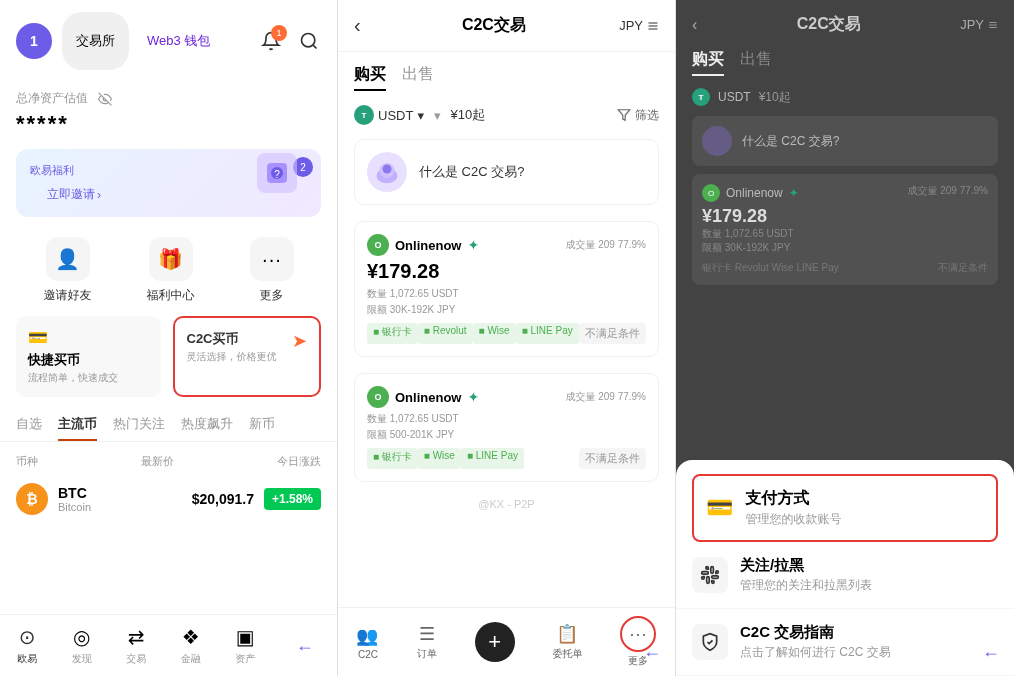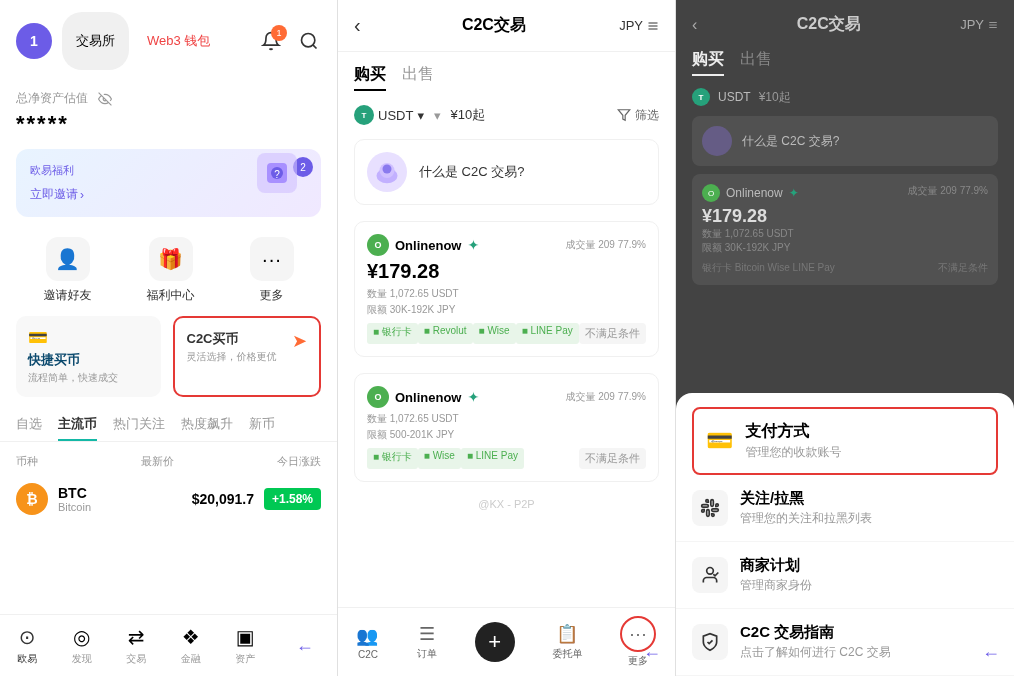--- a/index.html
+++ b/index.html
@@ -61,21 +61,21 @@
       border-radius: 20px;
       font-size: 13px;
       cursor: pointer;
     }
     .header-tab.active {
       background: #f0f0f0;
       color: #000;
       font-weight: 500;
     }
     .header-tab.inactive {
-      color: #ef4444;
+      color: #6d28d9;
     }
     .header-icons {
       display: flex;
       gap: 14px;
       align-items: center;
     }
     .icon-btn {
       width: 24px;
       height: 24px;
       display: flex;
@@ -149,20 +149,21 @@
       color: #333;
       line-height: 1.4;
     }
     .promo-link {
       font-size: 12px;
       color: #6c5ce7;
       margin-top: 8px;
       display: flex;
       align-items: center;
       gap: 2px;
+      margin-left: 17px;
     }
     .promo-icon {
       position: absolute;
       right: 14px;
       bottom: 14px;
       width: 60px;
       height: 60px;
     }
 
     .quick-actions {
@@ -199,21 +200,21 @@
     }
     .trading-card {
       flex: 1;
       background: #f8f8f8;
       border-radius: 10px;
       padding: 12px;
     }
     .trading-card-title {
       font-size: 13px;
       font-weight: bold;
-      color: #0c4a6e;
+      color: #000000;
       margin-bottom: 2px;
     }
     .trading-card-sub {
       font-size: 10px;
       color: #999;
     }
     .c2c-card {
       border: 2px solid #e53935;
       background: #fff;
     }
@@ -240,21 +241,21 @@
     .coin-tab {
       font-size: 13px;
       padding: 6px 0;
       color: #999;
       cursor: pointer;
       border-bottom: 2px solid transparent;
     }
     .coin-tab.active {
       color: #333;
       font-weight: bold;
-      border-bottom: 2px solid #14b8a6;
+      border-bottom: 2px solid #c2410c;
     }
 
     .coin-table-header {
       display: flex;
       padding: 4px 16px;
       justify-content: space-between;
     }
     .coin-table-header span {
       font-size: 11px;
       color: #999;
@@ -918,21 +919,21 @@
           <div style="width:18px;height:18px;border-radius:50%;background:#4caf50;color:white;font-size:8px;display:flex;align-items:center;justify-content:center;">O</div>
           <span style="font-size:12px;color:#bbb;">Onlinenow</span>
           <span style="color:#26a17b;font-size:12px;">✦</span>
         </div>
         <span style="font-size:10px;color:#888;">成交量 209  77.9%</span>
       </div>
       <div style="font-size:18px;font-weight:bold;color:#ddd;">¥179.28</div>
       <div style="font-size:10px;color:#888;">数量  1,072.65 USDT</div>
       <div style="font-size:10px;color:#888;">限额  30K-192K JPY</div>
       <div style="display:flex;gap:6px;margin-top:6px;flex-wrap:wrap;">
-        <span style="font-size:10px;color:#777;">银行卡  Bitcoin  Wise  LINE Pay</span>
+        <span style="font-size:10px;color:#777;">银行卡  Revolut  Wise  LINE Pay</span>
         <span style="font-size:10px;color:#777;margin-left:auto;">不满足条件</span>
       </div>
     </div>
   </div>
 
   <div style="position:absolute;bottom:0;left:0;right:0;background:#fff;z-index:3;border-radius:16px 16px 0 0;">
 
     <div class="payment-header">
       <div style="font-size:22px;">💳</div>
       <div>
@@ -953,33 +954,20 @@
           <path d="M10 9.5C10 8.67 9.33 8 8.5 8h-5C2.67 8 2 8.67 2 9.5S2.67 11 3.5 11h5c.83 0 1.5-.67 1.5-1.5z"></path>
           <path d="M8.5 5H10V3.5C10 2.67 9.33 2 8.5 2S7 2.67 7 3.5 7.67 5 8.5 5z"></path>
         </svg>
       </div>
       <div>
         <div class="menu-item-title">关注/拉黑</div>
         <div class="menu-item-sub">管理您的关注和拉黑列表</div>
       </div>
     </div>
 
-    <div class="menu-item">
-      <div class="menu-item-icon">
-        <svg width="20" height="20" viewBox="0 0 24 24" fill="none" stroke="#333" stroke-width="2">
-          <path d="M20 21v-2a4 4 0 0 0-4-4H8a4 4 0 0 0-4 4v2"></path>
-          <circle cx="12" cy="7" r="4"></circle>
-          <polyline points="16 11 18 13 22 9"></polyline>
-        </svg>
-      </div>
-      <div>
-        <div class="menu-item-title">商家计划</div>
-        <div class="menu-item-sub">管理商家身份</div>
-      </div>
-    </div>
 
     <div class="menu-item">
       <div class="menu-item-icon">
         <svg width="20" height="20" viewBox="0 0 24 24" fill="none" stroke="#333" stroke-width="2">
           <path d="M12 22s8-4 8-10V5l-8-3-8 3v7c0 6 8 10 8 10z"></path>
           <polyline points="9 12 11 14 15 10"></polyline>
         </svg>
       </div>
       <div>
         <div class="menu-item-title">C2C 交易指南</div>

